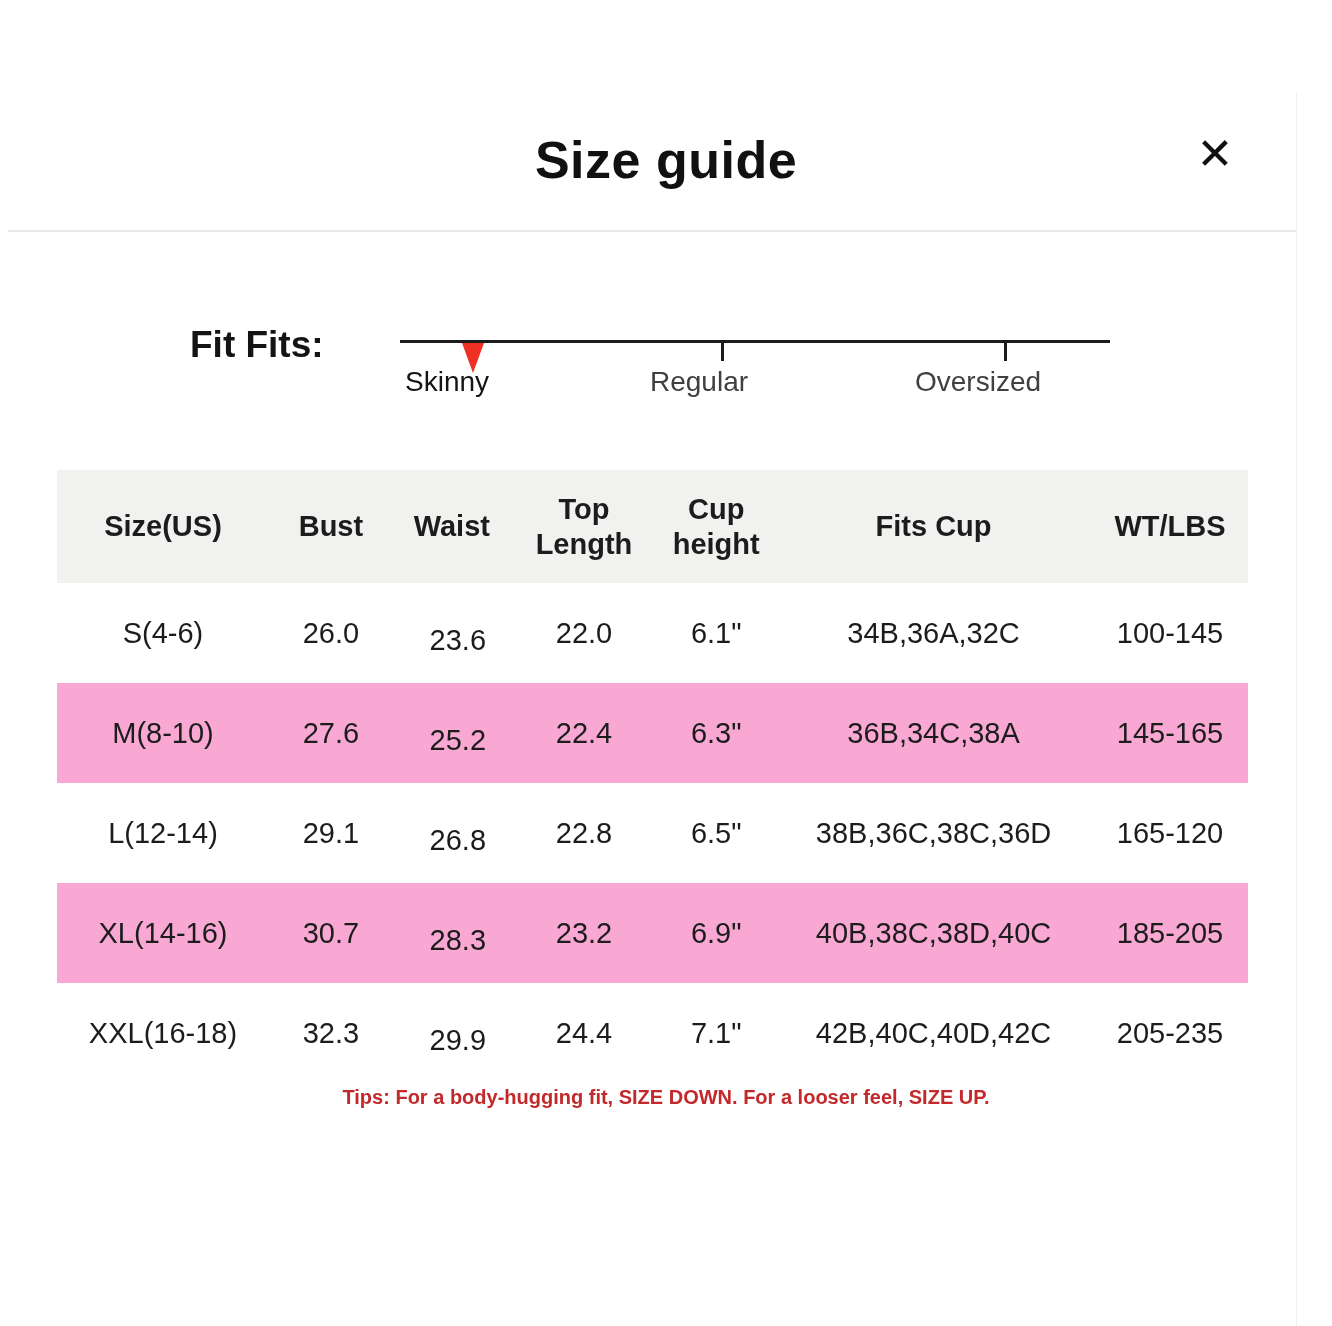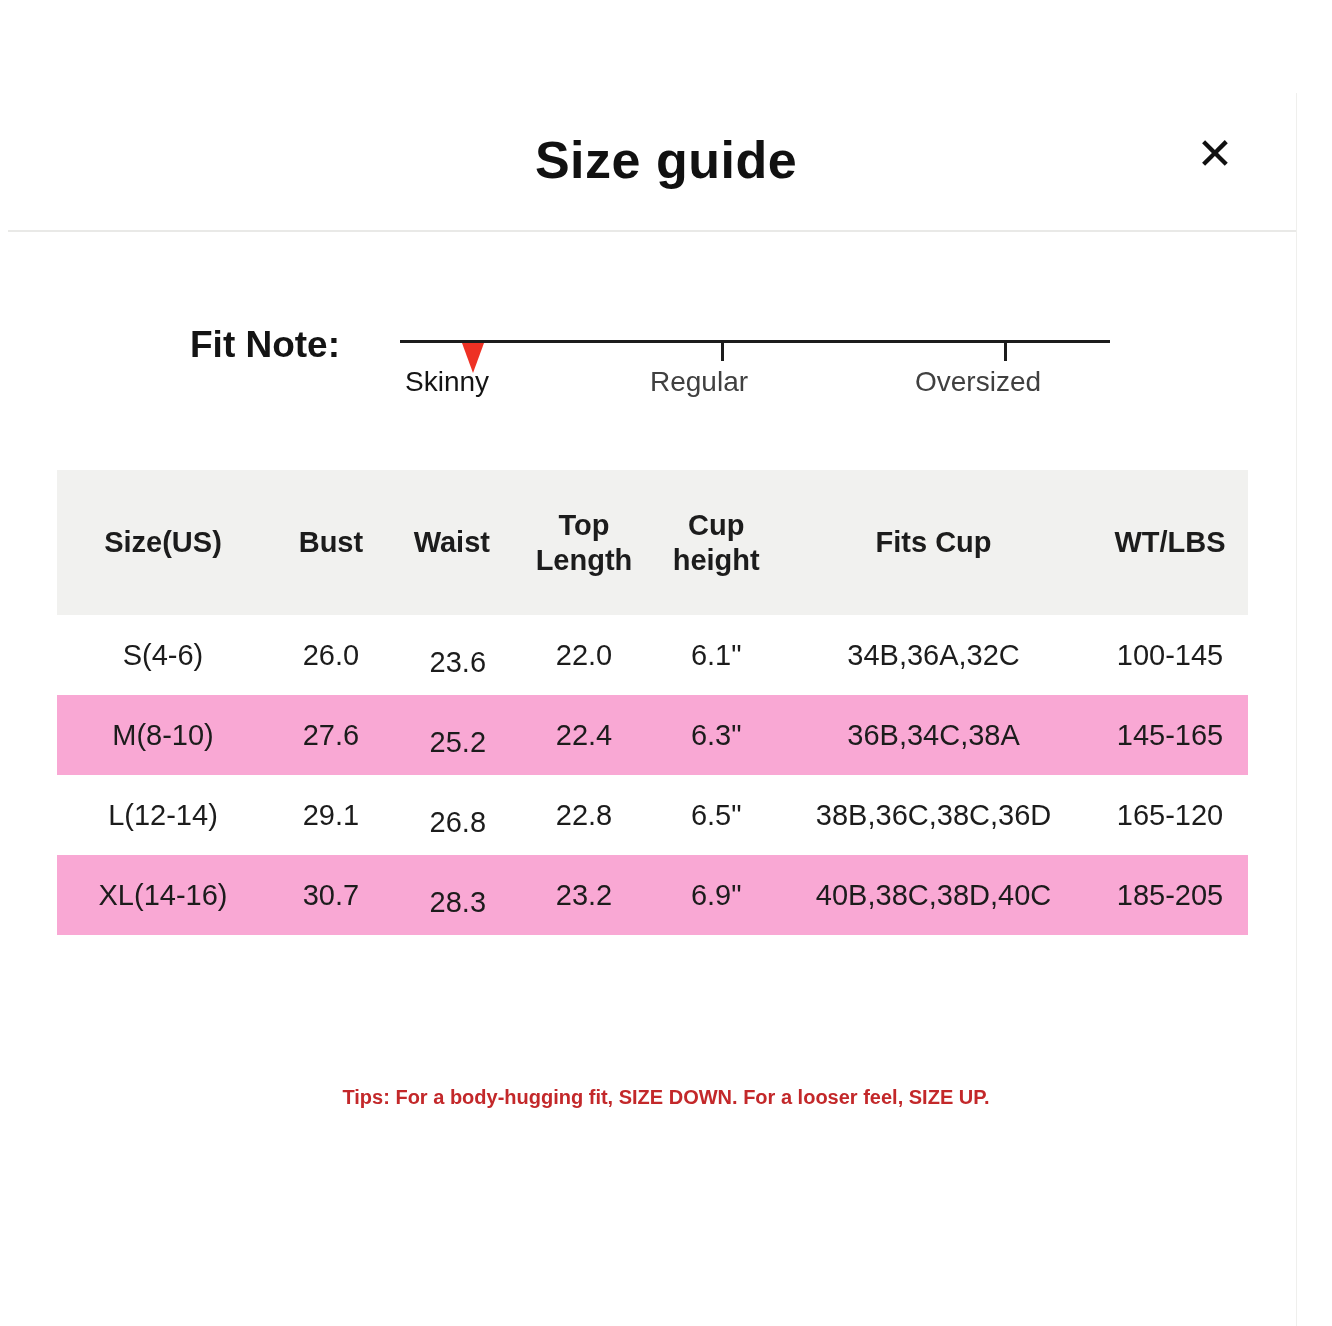--- a/index.html
+++ b/index.html
@@ -103,23 +103,23 @@
     table-layout: fixed;
     font-size: 29px;
     color: #1c1c1c;
   }
   .size-table th, .size-table td {
     text-align: center;
     vertical-align: middle;
     font-weight: 400;
     padding: 0 4px;
   }
-  .size-table thead tr { height: 145px; background: #f1f1ef; }
+  .size-table thead tr { height: 113px; background: #f1f1ef; }
   .size-table thead th { font-weight: 700; line-height: 1.18; }
-  .size-table tbody tr { height: 80px; background: #ffffff; }
+  .size-table tbody tr { height: 100px; background: #ffffff; }
   .size-table tbody tr.alt { background: #f9a8d4; }
   .cell-offset { position: relative; top: 7px; display: inline-block; margin-left: 12px; }
 
   
   .notes {
     position: absolute;
     top: 1086px; left: 0; right: 0;
     text-align: center;
     font-size: 20px;
     font-weight: 700;
@@ -133,21 +133,21 @@
 
 <div class="page">
 
   <h1 class="modal-title">Size guide</h1>
   <button class="close-btn">
     <span>✕</span>
   </button>
   <div class="header-divider"></div>
   <div class="scroll-edge"></div>
 
-  <span class="fit-label">Fit Note:</span>
+  <span class="fit-label">Fit Fits:</span>
 
   <div class="fit-track">
     <div class="fit-marker"></div>
     <div class="fit-tick tick-regular"></div>
     <div class="fit-tick tick-oversized"></div>
   </div>
 
   <span class="fit-option selected opt-skinny">Skinny</span>
   <span class="fit-option dim opt-regular">Regular</span>
   <span class="fit-option dim opt-oversized">Oversized</span>
@@ -203,20 +203,29 @@
       </tr>
       <tr class="alt">
         <td>XL(14-16)</td>
         <td>30.7</td>
         <td><span class="cell-offset">28.3</span></td>
         <td>23.2</td>
         <td>6.9"</td>
         <td>40B,38C,38D,40C</td>
         <td>185-205</td>
       </tr>
+      <tr>
+        <td>XXL(16-18)</td>
+        <td>32.3</td>
+        <td><span class="cell-offset">29.9</span></td>
+        <td>24.4</td>
+        <td>7.1"</td>
+        <td>42B,40C,40D,42C</td>
+        <td>205-235</td>
+      </tr>
     </tbody>
   </table>
 
   <div class="notes">
     <span class="note-line">Tips: For a body-hugging fit, SIZE DOWN. For a looser feel, SIZE UP.</span>
   </div>
 
 </div>
 
 </body></html>

